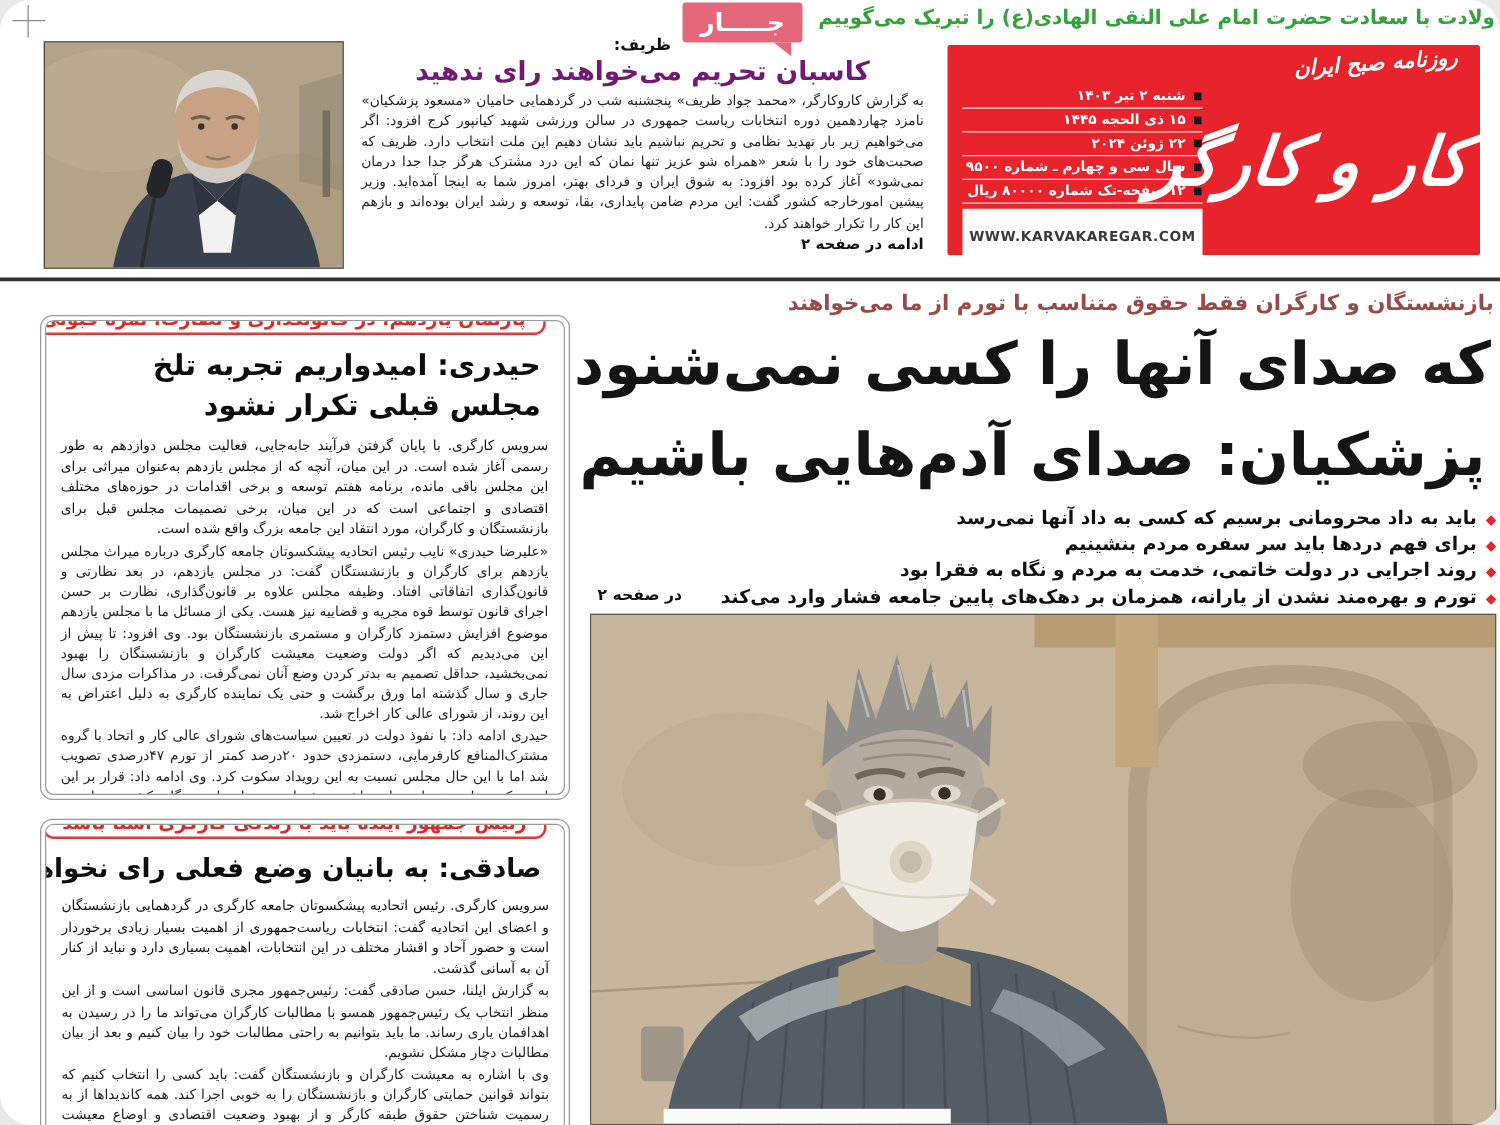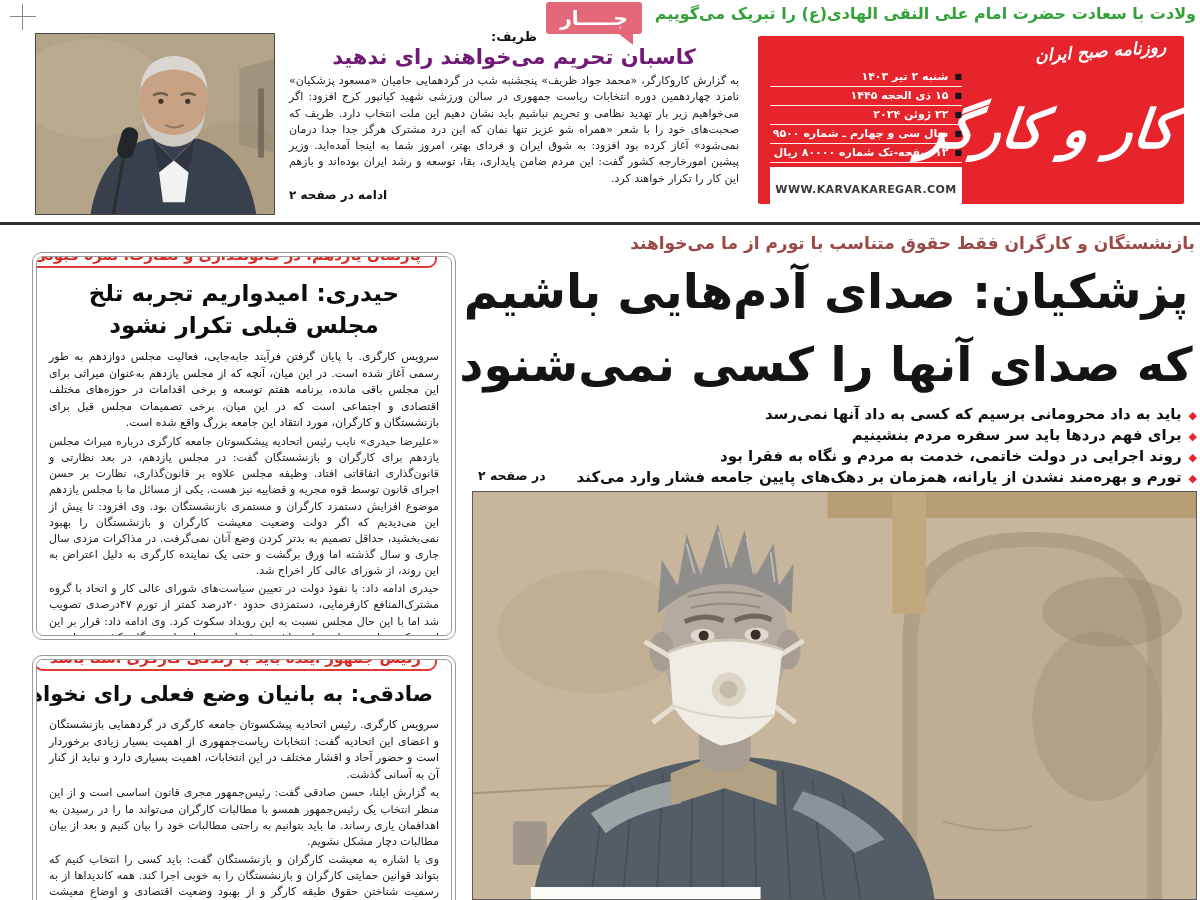--- a/index.html
+++ b/index.html
@@ -1,17 +1,17 @@
 <!DOCTYPE html>
 <html lang="fa"><head>
 <meta charset="utf-8">
 <style>
   html,body{margin:0;padding:0;background:#e9e9e9;}
   .page{position:relative;width:1200px;height:900px;background:#ffffff;overflow:hidden;
-        font-family:"DejaVu Sans",sans-serif;margin:0 auto;}
+        font-family:"DejaVu Sans",sans-serif;margin:0 auto;border-radius:25px;}
   
   .crop-mark{position:absolute;left:10px;top:4px;width:26px;height:26px;}
   .crop-mark .v{position:absolute;left:12px;top:0;width:1px;height:26px;background:#8a8a8a;}
   .crop-mark .h{position:absolute;left:0;top:12px;width:26px;height:1px;background:#8a8a8a;}
   
   .jar-badge{position:absolute;left:546px;top:2px;width:96px;height:32px;background:#e4687a;
              color:#fff;font-weight:bold;font-size:20px;display:flex;align-items:center;
              justify-content:center;border-radius:3px;}
   .jar-badge::after{content:"";position:absolute;right:9px;top:100%;
              border-top:11px solid #e4687a;border-left:14px solid transparent;}
@@ -21,21 +21,21 @@
   
   .zarif-photo{position:absolute;left:35px;top:33px;width:240px;height:182px;
                border:1px solid #4a4a4a;box-sizing:border-box;background:#b3a389;}
   .zarif-photo svg{display:block;width:100%;height:100%;}
   
   .zarif-article{position:absolute;left:285px;top:29px;width:458px;height:194px;direction:rtl;}
   .zarif-kicker{text-align:center;font-size:13px;font-weight:bold;color:#111;}
   .zarif-headline{text-align:center;font-size:21px;font-weight:bold;color:#701a75;margin:1px 0 4px;}
   .zarif-lead{font-size:11.5px;font-weight:bold;text-align:justify;line-height:1.5;margin:0 4px;color:#111;}
   .zarif-body{font-size:11px;text-align:justify;line-height:1.48;margin:2px 4px 0;color:#222;}
-  .zarif-continued{font-weight:bold;font-size:12px;text-align:left;margin:1px 4px 0;color:#111;}
+  .zarif-continued{font-weight:bold;font-size:12px;text-align:right;margin:1px 4px 0;color:#111;}
   
   .masthead{position:absolute;left:758px;top:36px;width:426px;height:168px;background:#e7232b;
             direction:rtl;border-radius:2px;}
   .masthead-tagline{position:absolute;top:5px;right:18px;color:#fff;font-size:17px;font-weight:bold;
             font-style:italic;transform:rotate(-4deg);}
   .masthead-title{position:absolute;top:30px;right:4px;width:265px;height:126px;color:#fff;
             font-size:54px;font-weight:bold;font-style:italic;display:flex;align-items:center;
             justify-content:center;transform:skewX(-6deg);white-space:nowrap;}
   .masthead-dates{position:absolute;left:12px;top:32px;width:192px;}
   .date-row{display:flex;gap:6px;align-items:center;border-bottom:1px solid rgba(255,255,255,.9);
@@ -67,21 +67,21 @@
   .article-box{position:absolute;left:32px;width:424px;border:1px solid #9a9a9a;
                border-radius:10px;background:#fff;box-sizing:border-box;}
   .article-box-inner{margin:3px;border:1px solid #9a9a9a;border-radius:7px;
                padding:10px 12px 6px;direction:rtl;height:calc(100% - 6px);
                box-sizing:border-box;overflow:hidden;position:relative;}
   .box1{top:252px;height:388px;}
   .box2{top:655px;height:280px;}
   .kicker-pill{position:absolute;top:-15px;right:14px;background:#fff;border:2px solid #e03a38;
                border-radius:9px;color:#d92b27;font-weight:bold;font-size:15px;
                padding:2px 14px;white-space:nowrap;z-index:2;direction:rtl;}
-  .article-headline{text-align:center;font-weight:bold;font-size:23px;line-height:1.4;
+  .article-headline{text-align:right;font-weight:bold;font-size:23px;line-height:1.4;
                margin:10px 6px 8px;color:#0d0d0d;}
   .article-headline.single{font-size:21px;white-space:nowrap;}
   .article-lead{font-size:11px;font-weight:normal;text-align:justify;line-height:1.5;color:#111;}
   .article-body{font-size:11px;text-align:justify;line-height:1.47;color:#222;margin-top:2px;}
 </style>
 </head>
 <body>
 
 <div class="page">
 
@@ -152,22 +152,22 @@
         <span class="date-text">۱۲ صفحه-تک شماره ۸۰۰۰۰ ریال</span>
       </div>
       <div class="website-box">WWW.KARVAKAREGAR.COM</div>
     </div>
   </div>
 
   <div class="divider"></div>
 
   <div class="main-kicker">بازنشستگان و کارگران فقط حقوق متناسب با تورم از ما می‌خواهند</div>
   <div class="main-headline">
+    <span>که صدای آنها را کسی نمی‌شنود</span>
     <span>پزشکیان: صدای آدم‌هایی باشیم</span>
-    <span>که صدای آنها را کسی نمی‌شنود</span>
   </div>
   <div class="main-bullets">
     <div class="bullet-row">
       <span class="bullet-diamond">◆</span>
       <span class="bullet-text">باید به داد محرومانی برسیم که کسی به داد آنها نمی‌رسد</span>
     </div>
     <div class="bullet-row">
       <span class="bullet-diamond">◆</span>
       <span class="bullet-text">برای فهم دردها باید سر سفره مردم بنشینیم</span>
     </div>

